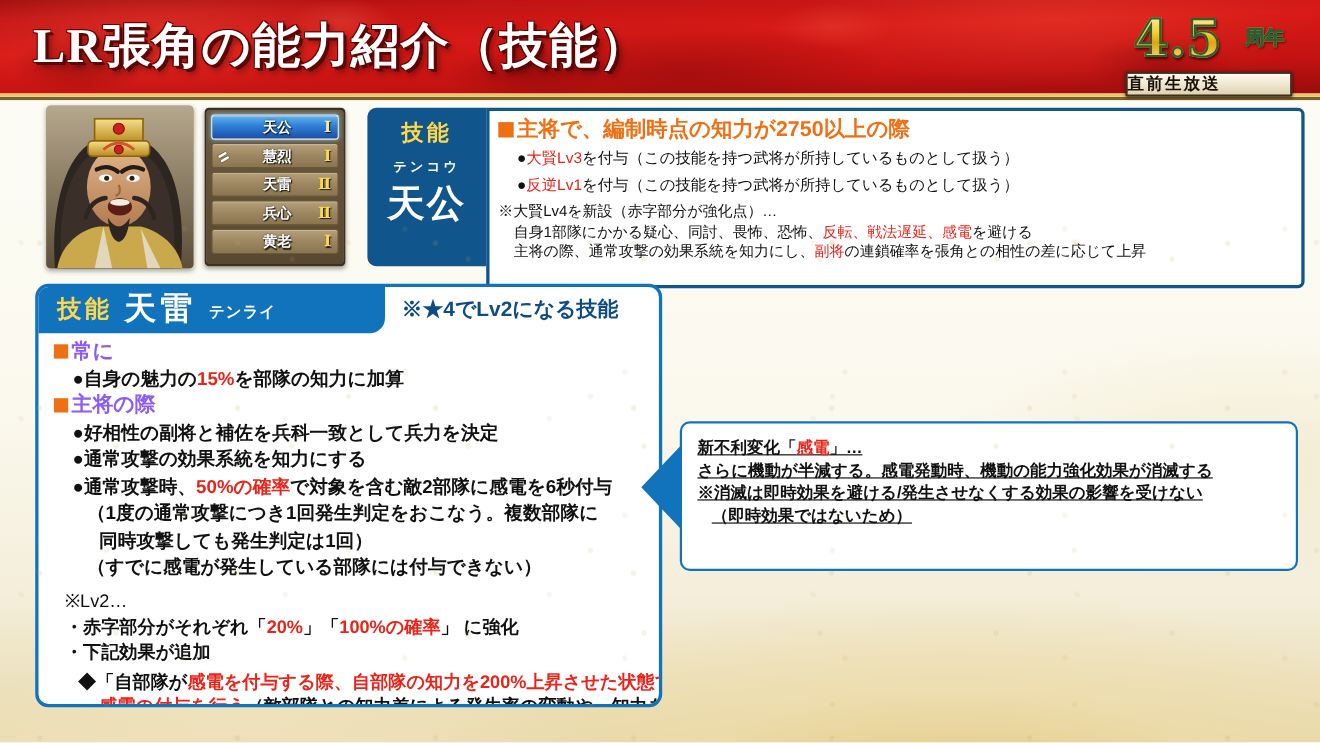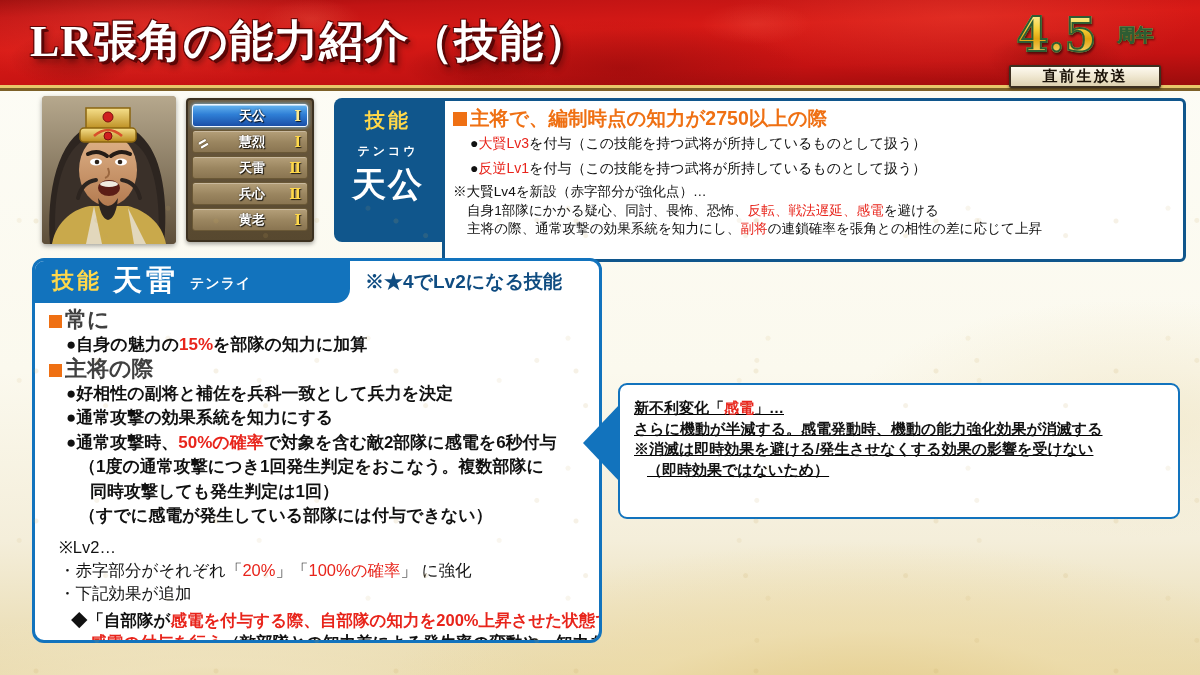--- a/index.html
+++ b/index.html
@@ -59,22 +59,22 @@
     font-weight: 700; font-size: 44px; line-height: 62px; color: #ffffff;
     letter-spacing: 1px;
     text-shadow:
       2px 2px 0 #5d0606, 3px 3px 0 #5d0606, -1px -1px 0 #5d0606,
       1px -1px 0 #5d0606, -1px 1px 0 #5d0606, 4px 5px 6px rgba(0,0,0,.45);
     white-space: nowrap;
   }
 
   
   #anniv {
-    position: absolute; right: 24px; top: 6px; width: 182px; height: 88px;
-    z-index: 7; text-align: center;
+    position: absolute; right: 10px; top: 6px; width: 182px; height: 88px;
+    z-index: 7; 
   }
   #anniv-main {
     position: relative; height: 58px;
     display: flex; align-items: center; justify-content: center; gap: 1px;
   }
   .anniv-num {
     font-family: "DejaVu Serif", "Liberation Serif", serif;
     font-weight: 700; font-size: 46px; line-height: 48px;
     background: linear-gradient(180deg,#fff6b0 0%,#f5cf35 38%,#e0a410 58%,#ffe98a 100%);
     -webkit-background-clip: text; background-clip: text; color: transparent;
@@ -220,36 +220,36 @@
   }
   #tenrai-sub {
     position: absolute; left: 330px; top: 6px;
     font-family:"Liberation Sans",sans-serif; font-weight:700;
     font-size: 19px; color:#0f4c81; line-height: 30px; white-space:nowrap;
   }
   #tenrai-body { position: absolute; left: 0; top: 45px; right: 0; bottom: 0; padding: 2px 10px 0 14px; }
   .m-head {
     display:flex; align-items:baseline;
     font-family:"Liberation Sans",sans-serif; font-weight:700;
-    font-size: 22px; line-height: 24.5px; color:#404040; white-space:nowrap;
+    font-size: 19px; line-height: 24.5px; color:#8b5cf6; white-space:nowrap;
   }
   .m-head .sq { width:13px;height:13px;margin-right:3px; }
   .m-line {
     font-family:"Liberation Sans",sans-serif; font-weight:700;
     font-size: 17px; line-height: 24.5px; color:#111; white-space:nowrap;
     padding-left: 17px;
   }
   .m-line.i2 { padding-left: 30px; }
   .m-line.i3 { padding-left: 41px; }
   .n-line {
     font-family:"Liberation Sans",sans-serif; font-weight:400;
     font-size: 16.5px; line-height: 23px; color:#111; white-space:nowrap;
     padding-left: 10px;
   }
-  .n-line.b { font-weight:400; }
+  .n-line.b { font-weight:700; }
   .d-line {
     font-family:"Liberation Sans",sans-serif; font-weight:700;
     font-size: 16.5px; line-height: 22.5px; color:#111; white-space:nowrap;
     padding-left: 22px;
   }
   .d-line.i { padding-left: 41px; }
 
   
   #arrow {
     position: absolute; left: 583px; top: 405px;

